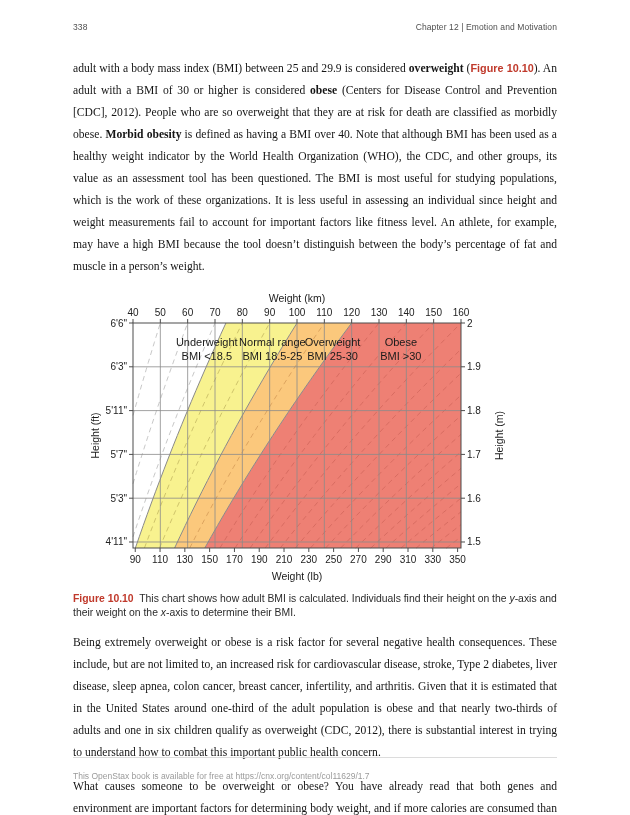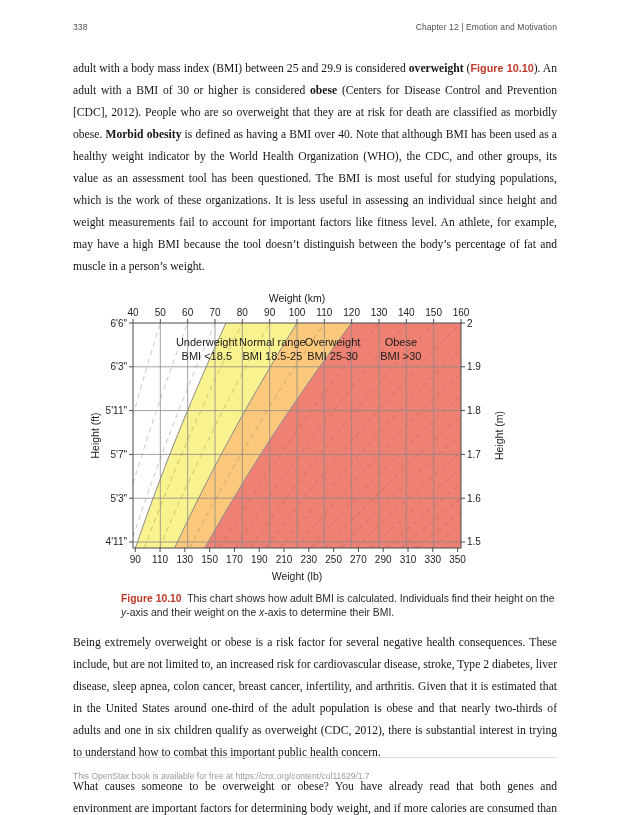--- a/index.html
+++ b/index.html
@@ -21,21 +21,21 @@
   .i{font-style:italic;}
   .figref{
     font-weight:bold;color:#c0392b;
     font-family:"Liberation Sans","DejaVu Sans",sans-serif;font-size:10.8px;
   }
   figure{margin:0 0 12px 0;padding:0;}
   .chart-wrap{width:484px;height:300px;position:relative;text-align:center;}
   figcaption{
     margin-top:2px;
     font-family:"Liberation Sans","DejaVu Sans",sans-serif;
-    font-size:10.4px;line-height:14px;color:#2b2b2b;text-align:left;margin-left:48px;
+    font-size:10.4px;line-height:14px;color:#2b2b2b;text-align:left;
   }
   figcaption .figref{font-size:10.4px;}
   .footer{
     position:absolute;top:757px;left:73px;right:73px;
     border-top:1px solid #dcdcdc;padding-top:13px;
     font-family:"Liberation Sans","DejaVu Sans",sans-serif;
     font-size:8.5px;color:#9b9b9b;
   }
   svg text{
     font-family:"Liberation Sans","DejaVu Sans",sans-serif;

